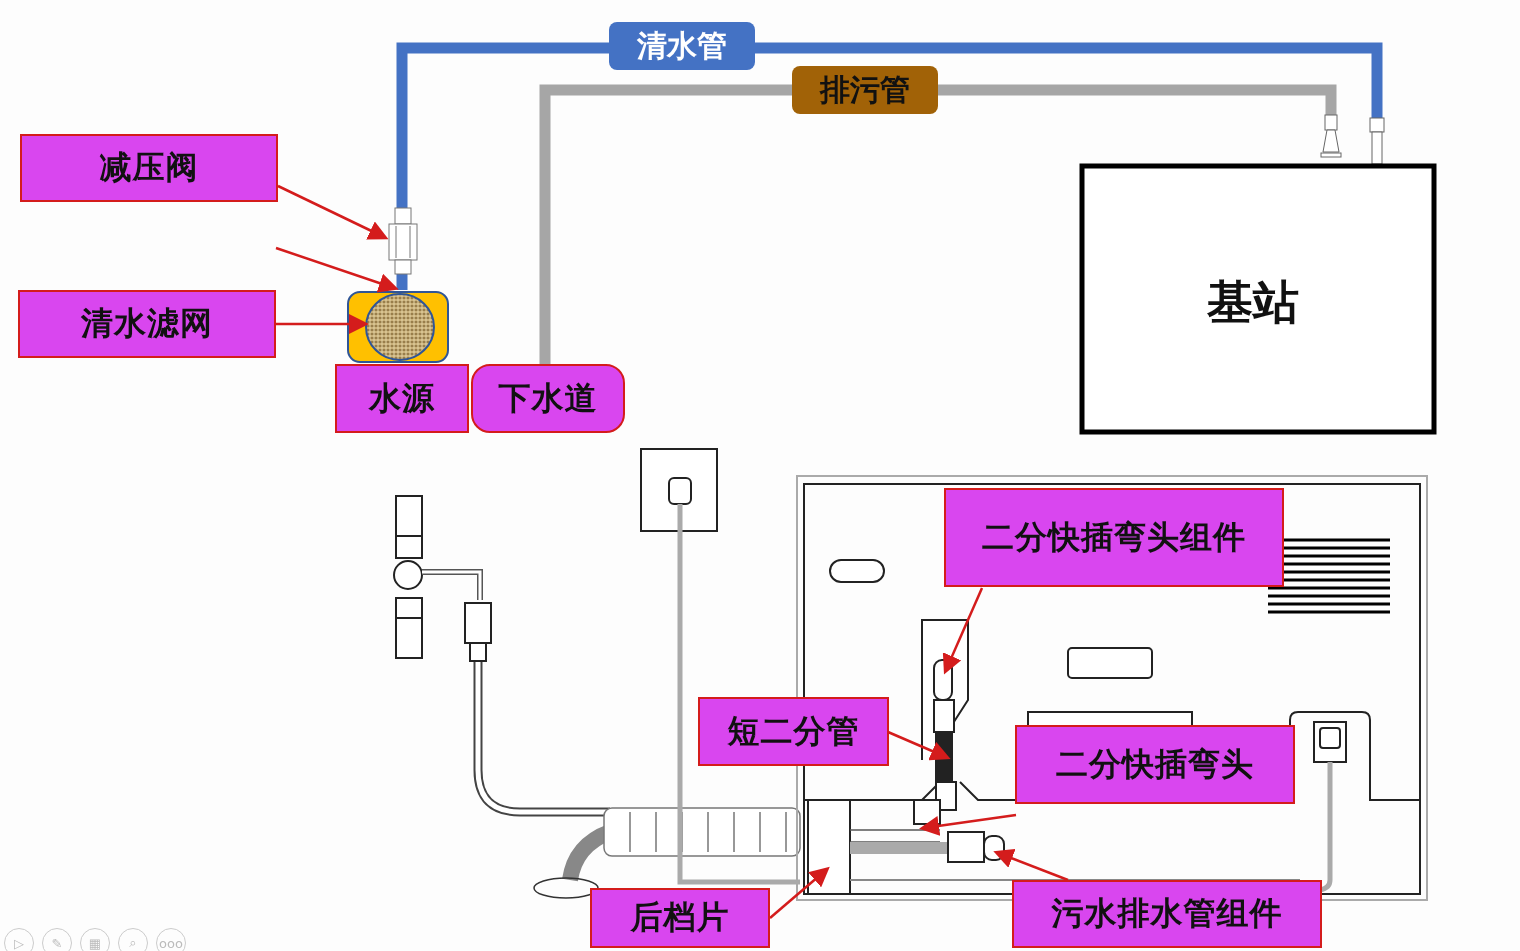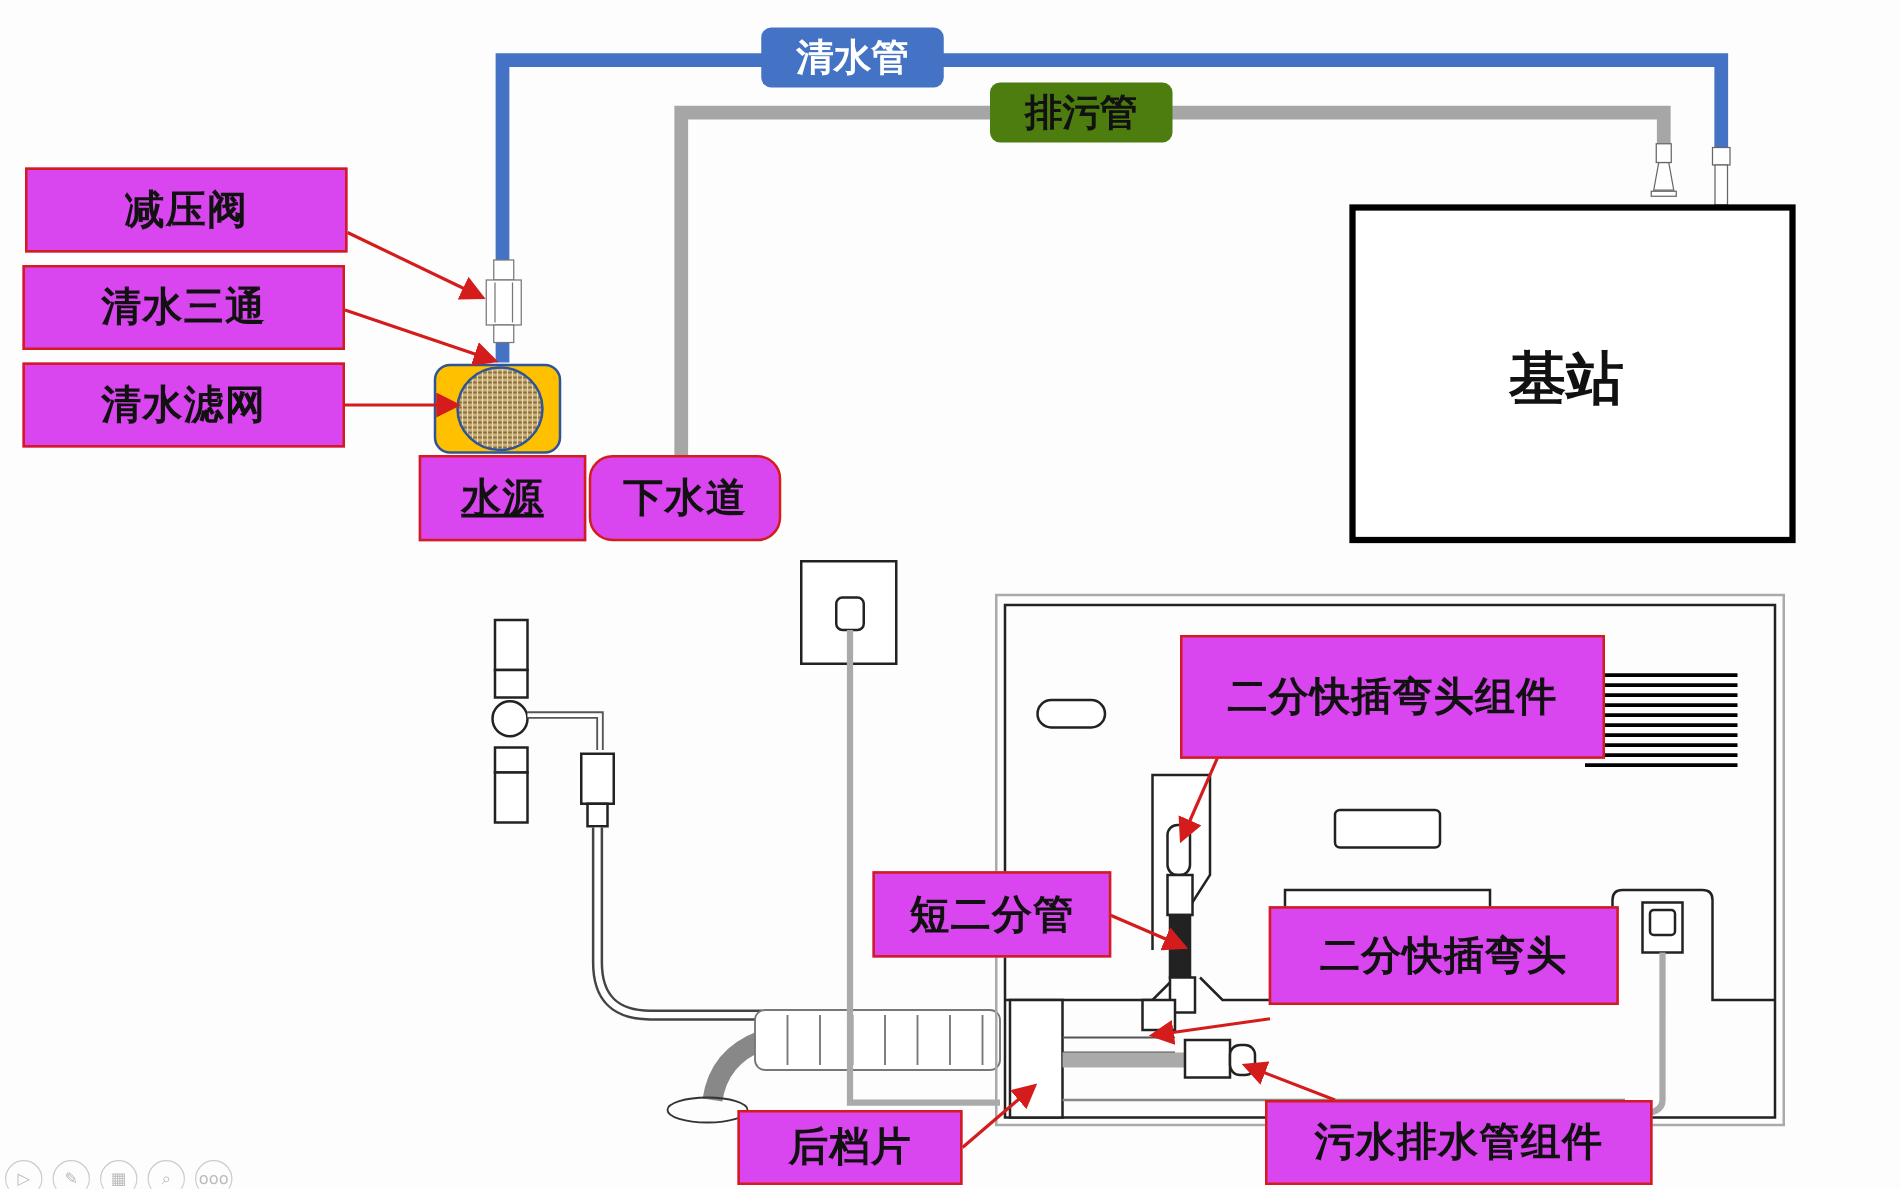--- a/index.html
+++ b/index.html
@@ -1,21 +1,21 @@
 <!DOCTYPE html>
 <html><head>
 <meta charset="utf-8">
 <style>
   html,body{margin:0;padding:0;}
   body{width:1520px;height:951px;position:relative;overflow:hidden;background:#fdfdfd;font-family:"DejaVu Sans","Liberation Sans",sans-serif;}
   #stage{position:absolute;left:0;top:0;width:1308px;height:951px;}
   .lbl{position:absolute;box-sizing:border-box;border:2px solid #d41c1c;background:#d946ef;display:flex;align-items:center;justify-content:center;font-weight:bold;color:#111;font-size:32px;letter-spacing:1px;}
   .pill{position:absolute;box-sizing:border-box;border-radius:8px;display:flex;align-items:center;justify-content:center;font-weight:bold;font-size:30px;}
   .pill.blue{background:#4472c4;color:#fff;}
-  .pill.gray{background:#4d7c0f;color:#111;}
+  .pill.gray{background:#a16207;color:#111;}
   .station-text{position:absolute;font-weight:bold;font-size:46px;color:#111;}
   .toolbar{position:absolute;left:4px;top:928px;display:flex;gap:8px;}
   .tb{width:28px;height:28px;border-radius:50%;border:1px solid #ccc;display:flex;align-items:center;justify-content:center;color:#bbb;font-size:13px;background:transparent;}
 </style>
 </head>
 <body>
 
 <div id="stage">
   <svg width="1520" height="951" style="position:absolute;left:0;top:0">
     <defs>
@@ -138,25 +138,24 @@
       <line x1="770" y1="918" x2="826" y2="870" marker-end="url(#arr)"></line>
     </g>
   </svg>
 
   <div class="pill blue" style="left:609px;top:22px;width:146px;height:48px;">清水管</div>
   <div class="pill gray" style="left:792px;top:66px;width:146px;height:48px;">排污管</div>
 
   <div class="station-text" style="left:1207px;top:272px;">基站</div>
 
   <div class="lbl" style="left:20px;top:134px;width:258px;height:68px;">减压阀</div>
-  <div class="lbl" style="left:18px;top:212px;width:258px;height:68px;">清水三通</div>
   <div class="lbl" style="left:18px;top:290px;width:258px;height:68px;font-family:Liberation Serif, serif;">清水滤网</div>
-  <div class="lbl" style="left:335px;top:364px;width:134px;height:69px;text-decoration:underline;">水源</div>
+  <div class="lbl" style="left:335px;top:364px;width:134px;height:69px;">水源</div>
   <div class="lbl" style="left:471px;top:364px;width:154px;height:69px;border-radius:19px;">下水道</div>
-  <div class="lbl" style="left:944px;top:508px;width:340px;height:99px;align-items:flex-start;padding-top:26px;text-align:center;">二分快插弯头组件</div>
+  <div class="lbl" style="left:944px;top:488px;width:340px;height:99px;align-items:flex-start;padding-top:26px;text-align:center;">二分快插弯头组件</div>
   <div class="lbl" style="left:698px;top:697px;width:191px;height:69px;">短二分管</div>
   <div class="lbl" style="left:1015px;top:725px;width:280px;height:79px;text-align:center;">二分快插弯头</div>
   <div class="lbl" style="left:1012px;top:880px;width:310px;height:68px;">污水排水管组件</div>
   <div class="lbl" style="left:590px;top:888px;width:180px;height:60px;">后档片</div>
 
   <div class="toolbar">
     <div class="tb">▷</div>
     <div class="tb">✎</div>
     <div class="tb">▦</div>
     <div class="tb">⌕</div>

